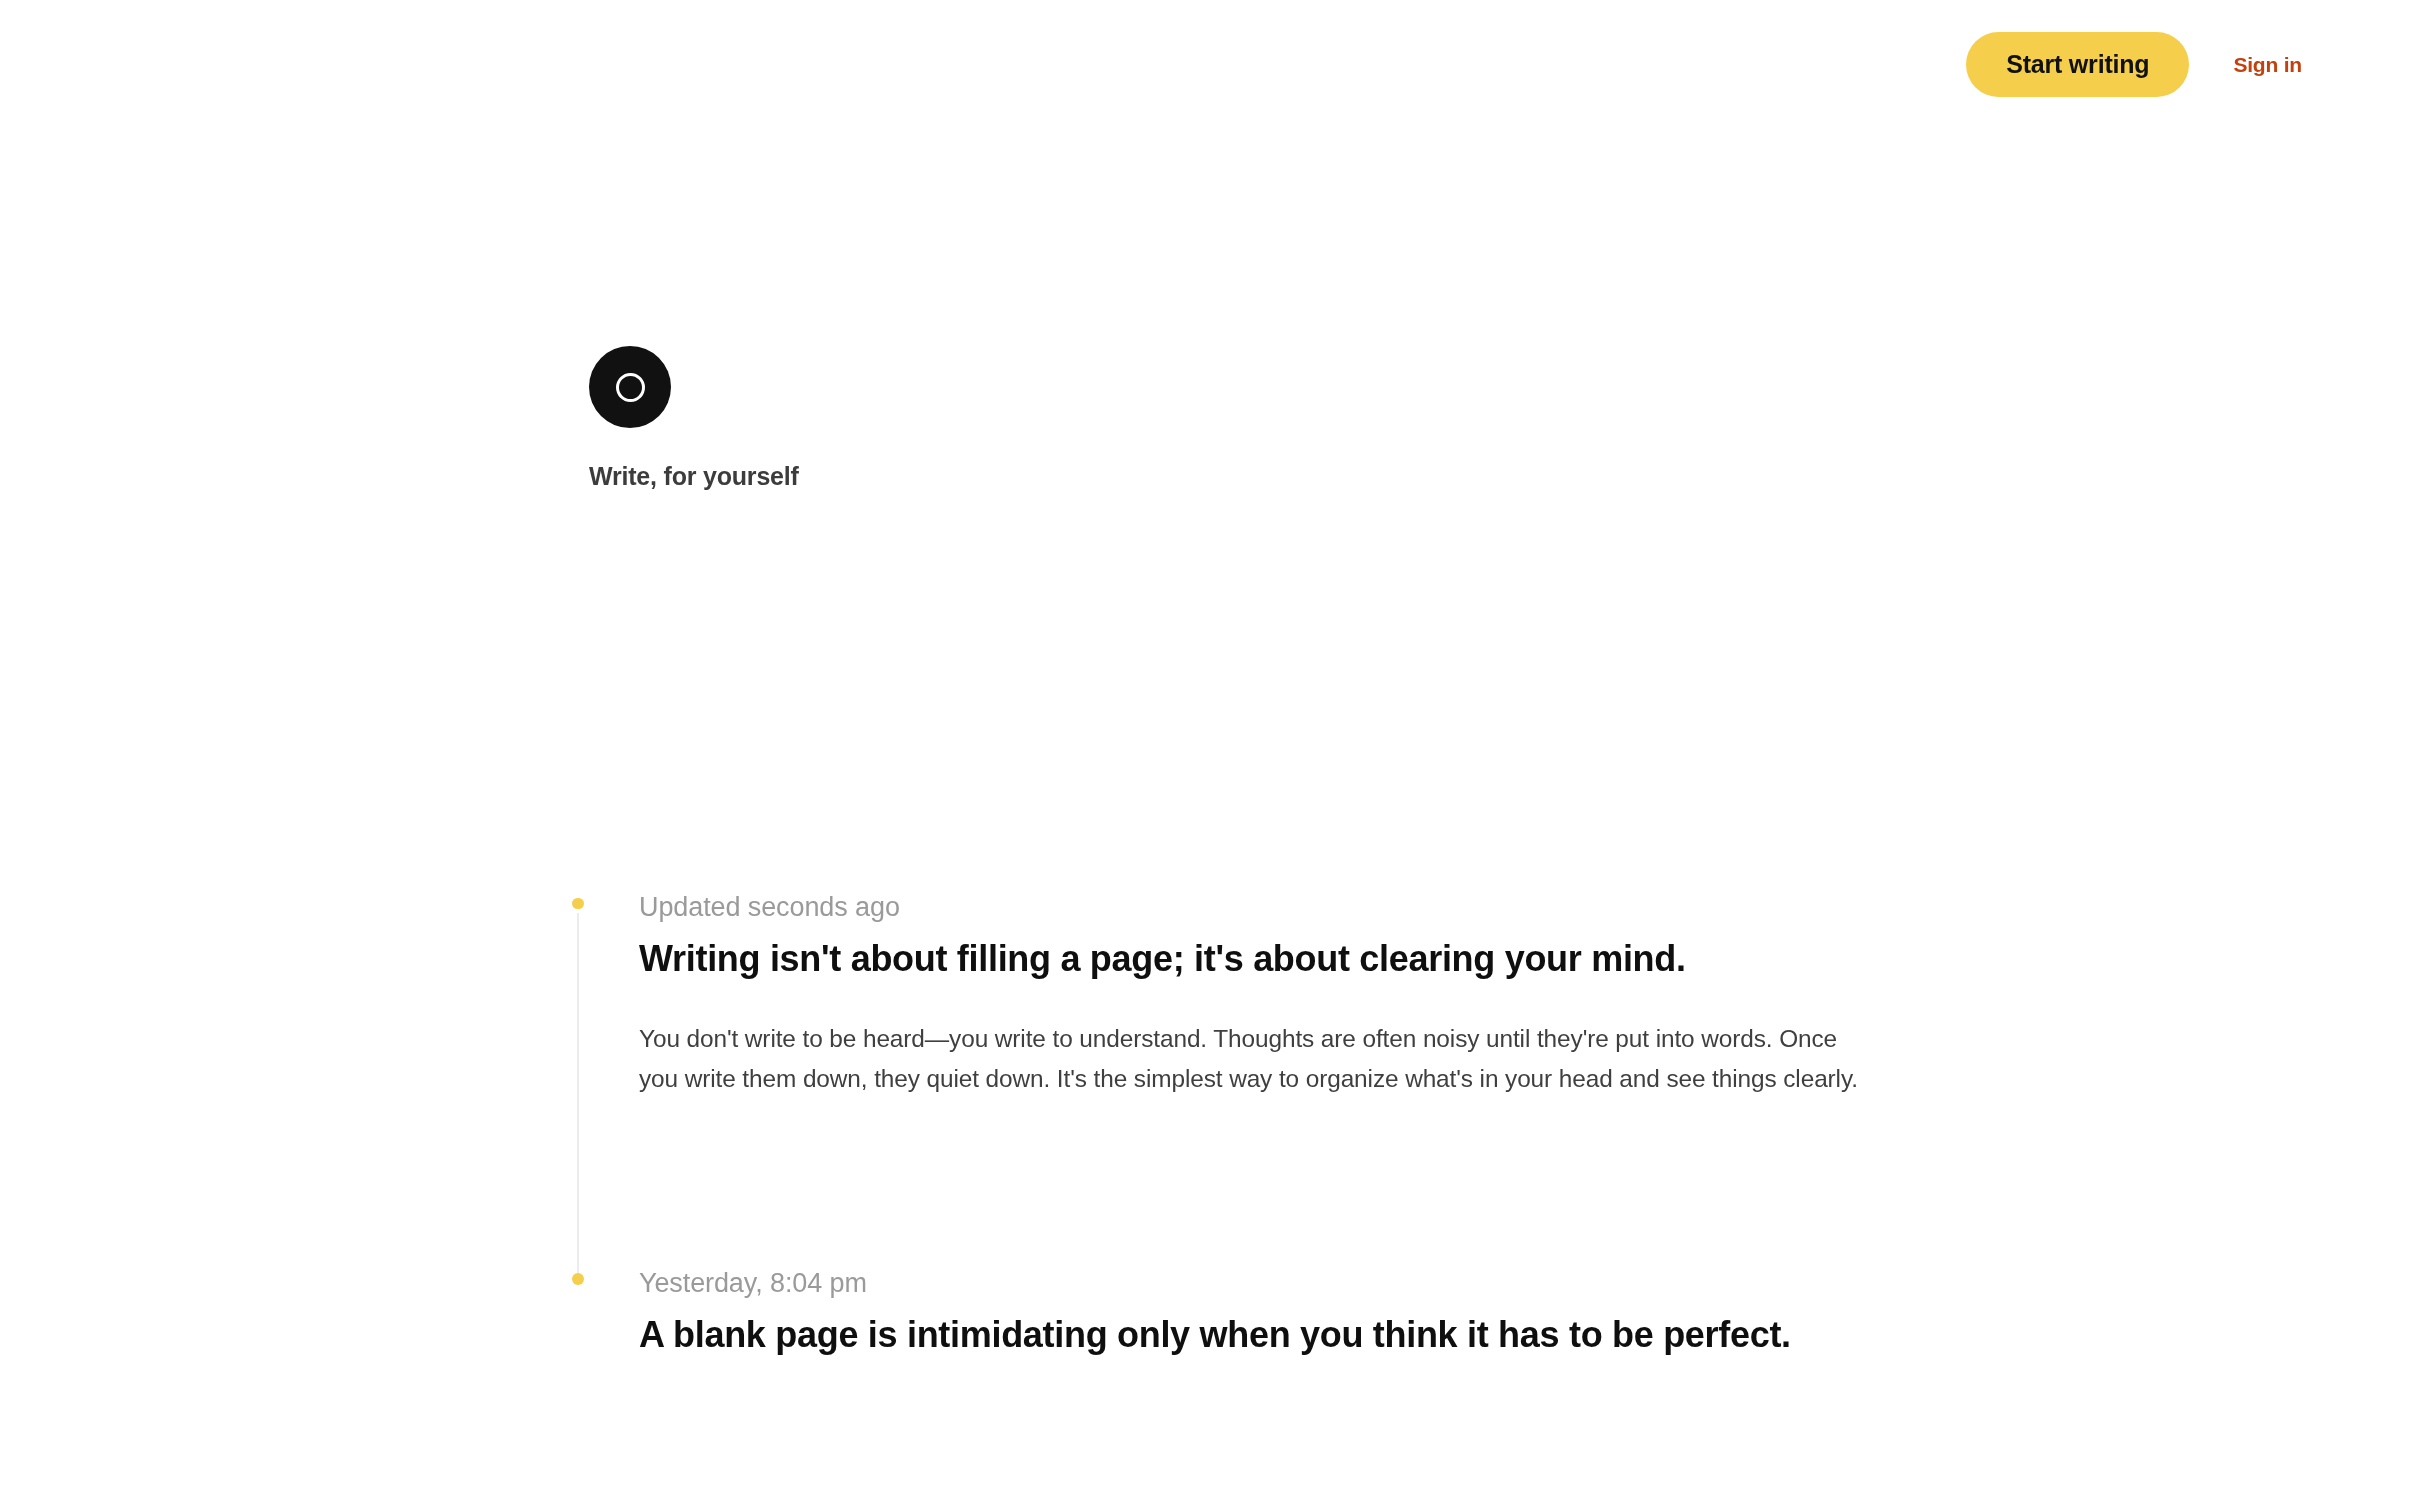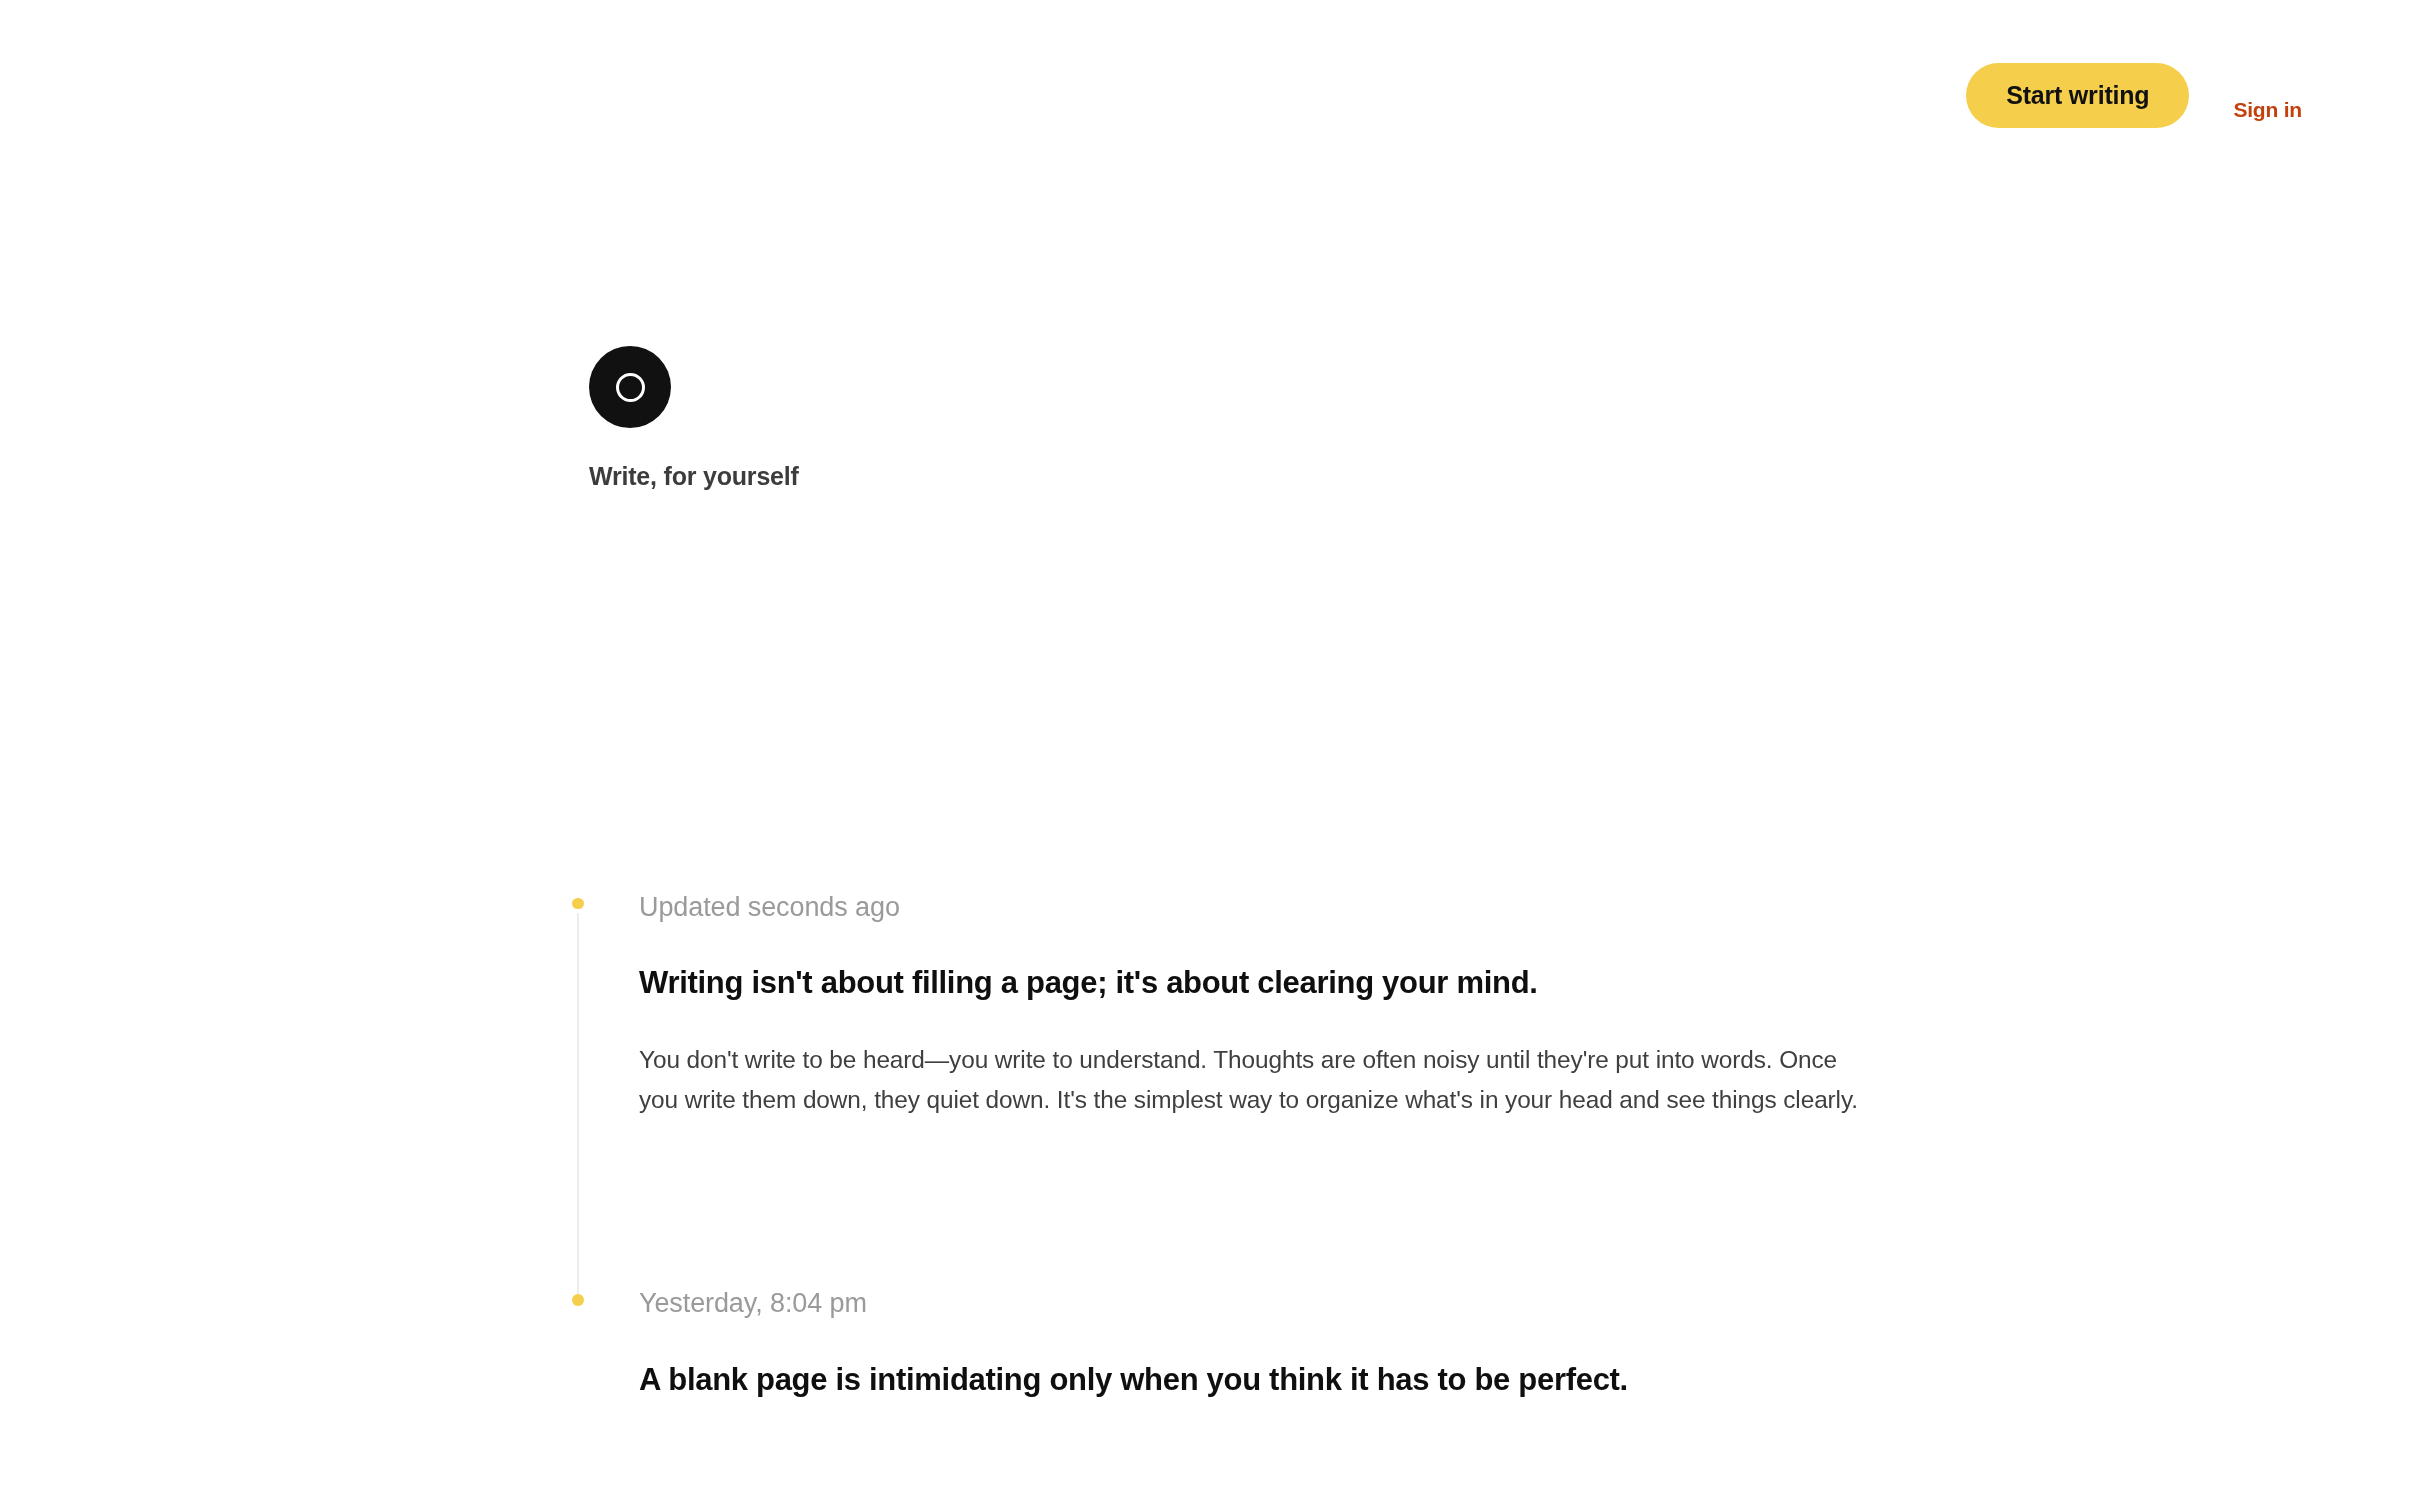--- a/index.html
+++ b/index.html
@@ -18,21 +18,21 @@
   }
 
   
   .topnav {
     position: absolute;
     top: 0;
     left: 0;
     width: 100%;
     height: 128px;
     display: flex;
-    align-items: flex-end;
+    align-items: center;
     justify-content: flex-end;
     padding-right: 101px;
     gap: 34px;
   }
   .btn-start {
     background: #f5cf4c;
     color: #111111;
     border: none;
     border-radius: 840px;
     font-family: "Liberation Sans", sans-serif;
@@ -124,22 +124,22 @@
     border-radius: 50%;
     background: #f5cf4c;
   }
   .note-time {
     font-size: 27px;
     color: #9a9a9a;
     letter-spacing: -0.1px;
     line-height: 1.2;
   }
   .note-title {
-    margin-top: 40px;
-    font-size: 31px;
+    margin-top: 13px;
+    font-size: 36px;
     font-weight: 700;
     color: #0f0f0f;
     letter-spacing: -0.3px;
     line-height: 1.28;
   }
   .note-body {
     margin-top: 37px;
     font-size: 24.4px;
     color: #3f3f3f;
     line-height: 1.62;

